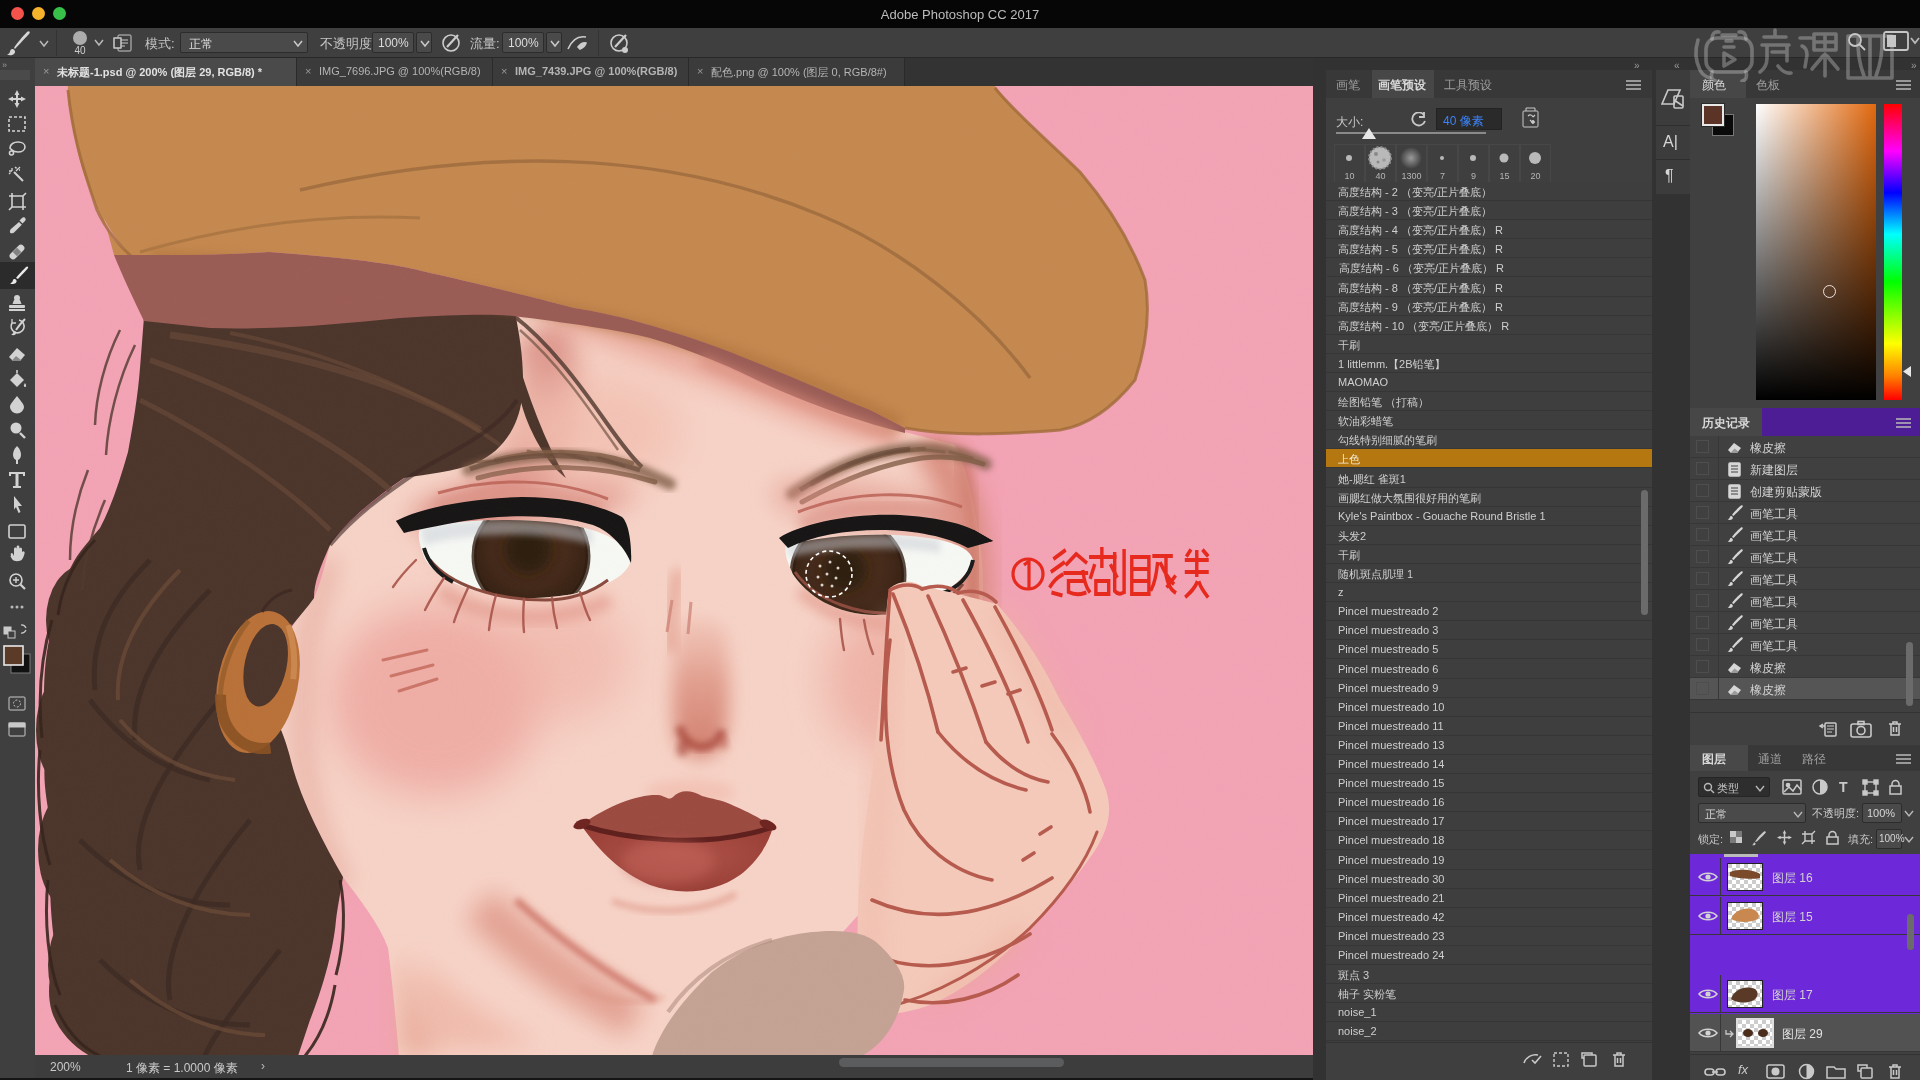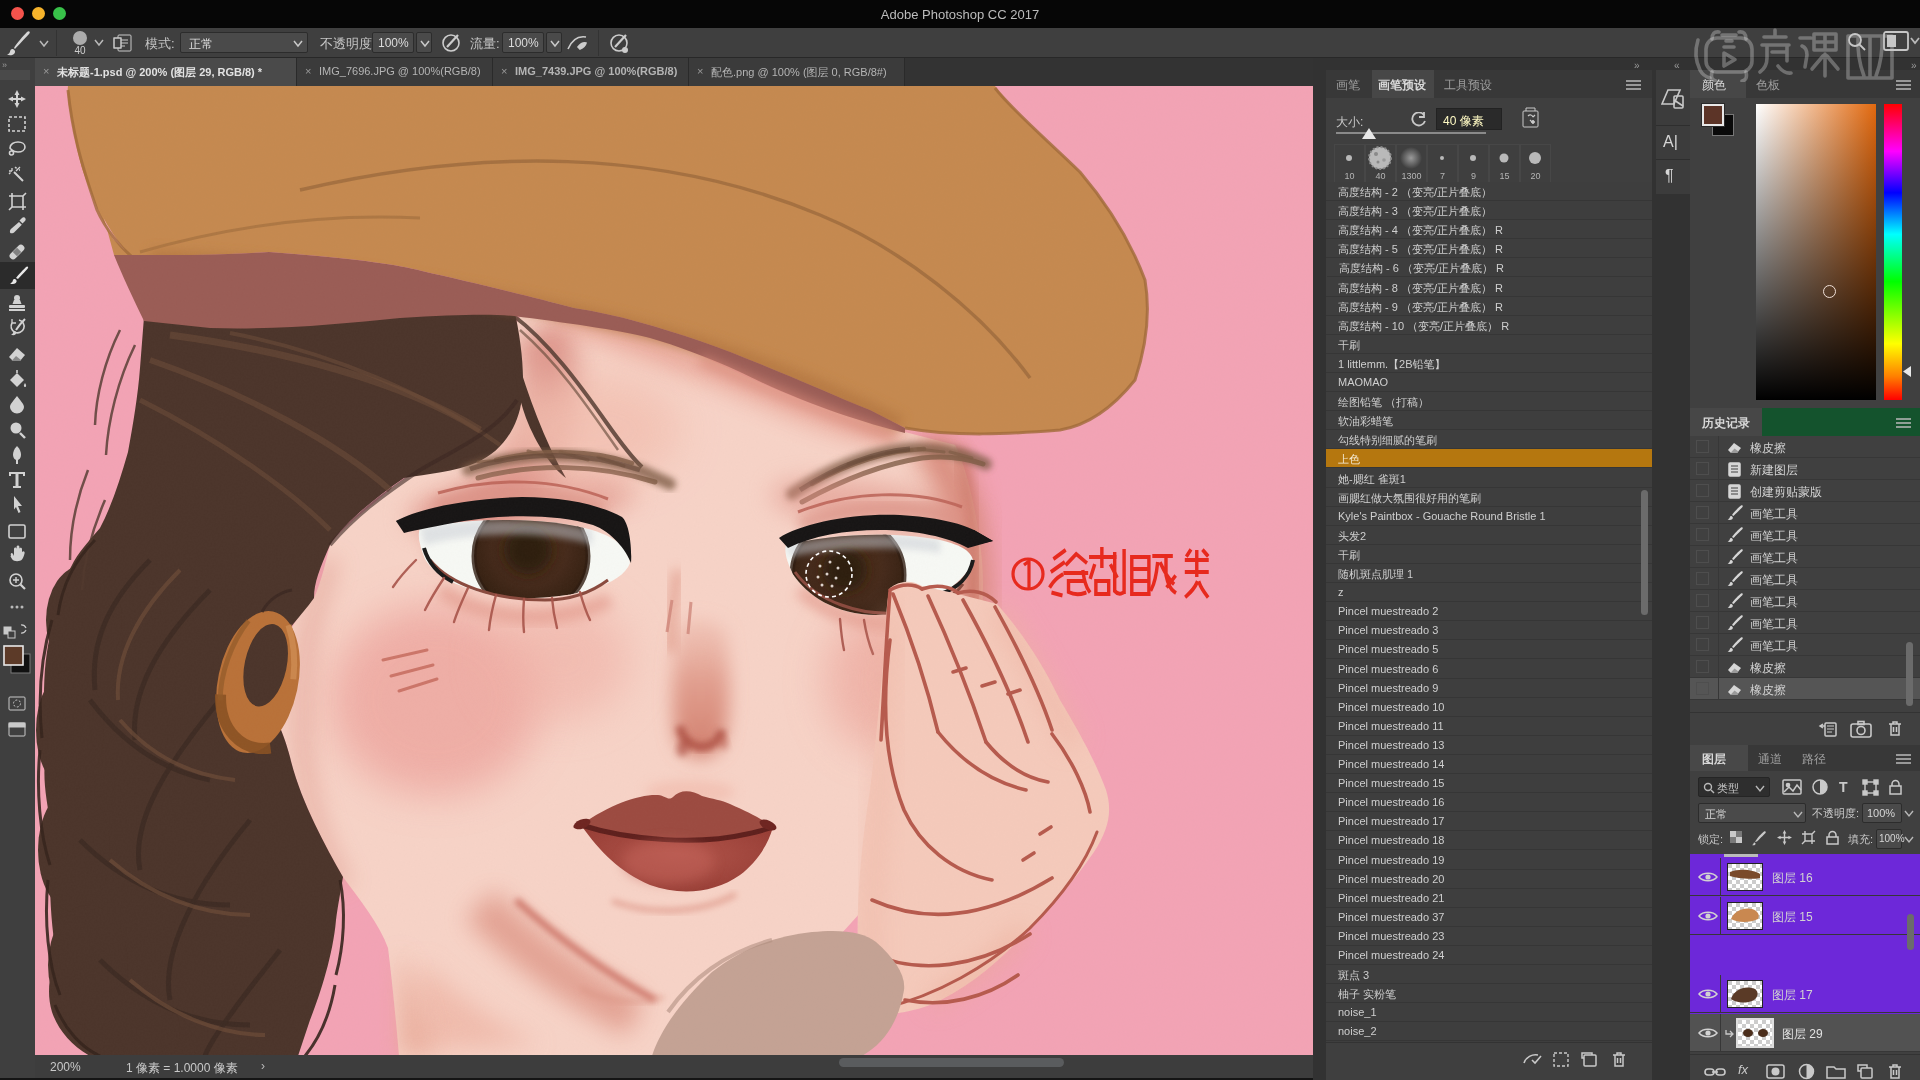--- a/index.html
+++ b/index.html
@@ -585,21 +585,21 @@
         <path d="M0 2h15M0 6h15M0 10h15" stroke="#b9b9b9" stroke-width="1.6"></path>
       </svg>
  </div>
  <div class="abs" style="left:0;top:40px;width:326px;height:982px;background:#3f3f3f">
   <span class="tx" style="left:10px;top:16px;font-size:12px;color:#c9c9c9">大小:</span>
   <svg class="abs" style="left:84px;top:14px" width="18" height="16">
         <path d="M14 3 A6.5 6.5 0 1 0 15 9" fill="none" stroke="#c9c9c9" stroke-width="1.8"></path>
         <path d="M14 0 v5 h-5" fill="none" stroke="#c9c9c9" stroke-width="1.8"></path>
       </svg>
   <div class="abs" style="left:110px;top:10px;width:66px;height:22px;background:#2a2a2a;border:1px solid #222">
-    <span class="tx" style="left:6px;top:4px;font-size:12px;color:#fef9c3">40 像素</span>
+    <span class="tx" style="left:6px;top:4px;font-size:12px;color:#3b82f6">40 像素</span>
       </div>
   <svg class="abs" style="left:194px;top:8px" width="24" height="26">
         <g stroke="#c9c9c9" fill="none">
           <rect x="3" y="5" width="15" height="16" rx="1"></rect>
           <path d="M6 5 V2 h9 v3"></path>
           <path d="M8 10 c2 -2 4 -1 5 1 M13 11 l2 -2 M10 14 l3 3" stroke-width="1.2"></path>
           <circle cx="13" cy="16" r="1.4" fill="#c9c9c9"></circle>
         </g>
       </svg>
   <div class="abs" style="left:10px;top:34px;width:150px;height:2px;background:#8a8a8a"></div>
@@ -764,27 +764,27 @@
         <div class="abs" style="left:0;top:630.3px;width:326px;height:19.10px;border-bottom:1px solid #363636">
           <span class="tx" style="left:12px;top:3px;font-size:11px;color:#cfcfcf">Pincel muestreado 17</span>
         </div>
         <div class="abs" style="left:0;top:649.4px;width:326px;height:19.10px;border-bottom:1px solid #363636">
           <span class="tx" style="left:12px;top:3px;font-size:11px;color:#cfcfcf">Pincel muestreado 18</span>
         </div>
         <div class="abs" style="left:0;top:668.5px;width:326px;height:19.10px;border-bottom:1px solid #363636">
           <span class="tx" style="left:12px;top:3px;font-size:11px;color:#cfcfcf">Pincel muestreado 19</span>
         </div>
         <div class="abs" style="left:0;top:687.6px;width:326px;height:19.10px;border-bottom:1px solid #363636">
-          <span class="tx" style="left:12px;top:3px;font-size:11px;color:#cfcfcf">Pincel muestreado 20</span>
+          <span class="tx" style="left:12px;top:3px;font-size:11px;color:#cfcfcf">Pincel muestreado 30</span>
         </div>
         <div class="abs" style="left:0;top:706.7px;width:326px;height:19.10px;border-bottom:1px solid #363636">
           <span class="tx" style="left:12px;top:3px;font-size:11px;color:#cfcfcf">Pincel muestreado 21</span>
         </div>
         <div class="abs" style="left:0;top:725.8px;width:326px;height:19.10px;border-bottom:1px solid #363636">
-          <span class="tx" style="left:12px;top:3px;font-size:11px;color:#cfcfcf">Pincel muestreado 37</span>
+          <span class="tx" style="left:12px;top:3px;font-size:11px;color:#cfcfcf">Pincel muestreado 42</span>
         </div>
         <div class="abs" style="left:0;top:744.9px;width:326px;height:19.10px;border-bottom:1px solid #363636">
           <span class="tx" style="left:12px;top:3px;font-size:11px;color:#cfcfcf">Pincel muestreado 23</span>
         </div>
         <div class="abs" style="left:0;top:764.0px;width:326px;height:19.10px;border-bottom:1px solid #363636">
           <span class="tx" style="left:12px;top:3px;font-size:11px;color:#cfcfcf">Pincel muestreado 24</span>
         </div>
         <div class="abs" style="left:0;top:783.1px;width:326px;height:19.10px;border-bottom:1px solid #363636">
           <span class="tx" style="left:12px;top:3px;font-size:11px;color:#cfcfcf">斑点 3</span>
         </div>
@@ -859,21 +859,21 @@
     linear-gradient(to right, #fff 0%, #e2690f 100%)"></div>
   <div class="abs" style="left:133px;top:187px;width:13px;height:13px;border:1.5px solid #f0e0d8;border-radius:50%"></div>
   <div class="abs" style="left:194px;top:6px;width:18px;height:296px;background:linear-gradient(to bottom,
     #ff0000 0%, #ff00ff 16%, #0000ff 30%, #00ffff 44%, #00ff00 60%, #ffff00 81%, #ff8000 92%, #ff0000 100%)"></div>
   <svg class="abs" style="left:212px;top:268px" width="10" height="12">
         <path d="M9 0 L1 5.5 L9 11 Z" fill="#e8e8e8"></path>
       </svg>
  </div>
 </div>
 <div class="abs" style="left:1690px;top:408px;width:230px;height:337px">
-    <div class="abs" style="left:0;top:0;width:230px;height:28px;background:#14532d">
+    <div class="abs" style="left:0;top:0;width:230px;height:28px;background:#4c1d95">
   <div class="abs" style="left:0;top:0;width:72px;height:28px;background:#474747"></div>
   <span class="tx" style="left:12px;top:7px;font-size:12px;color:#d8d8d8;font-weight:bold">历史记录</span>
   <svg class="abs" style="left:206px;top:9px" width="16" height="12">
         <path d="M0 2h15M0 6h15M0 10h15" stroke="#b9b9b9" stroke-width="1.6"></path>
       </svg>
     </div>
     <div class="abs" style="left:0;top:28px;width:230px;height:276px;background:#404040">
       <div class="abs" style="left:0;top:0px;width:230px;height:22px;border-bottom:1px solid #373737">
         <div class="abs" style="left:6px;top:4px;width:13px;height:13px;border:1px solid #4e4e4e"></div>
         <div class="abs" style="left:28px;top:0;width:1px;height:22px;background:#373737"></div>

